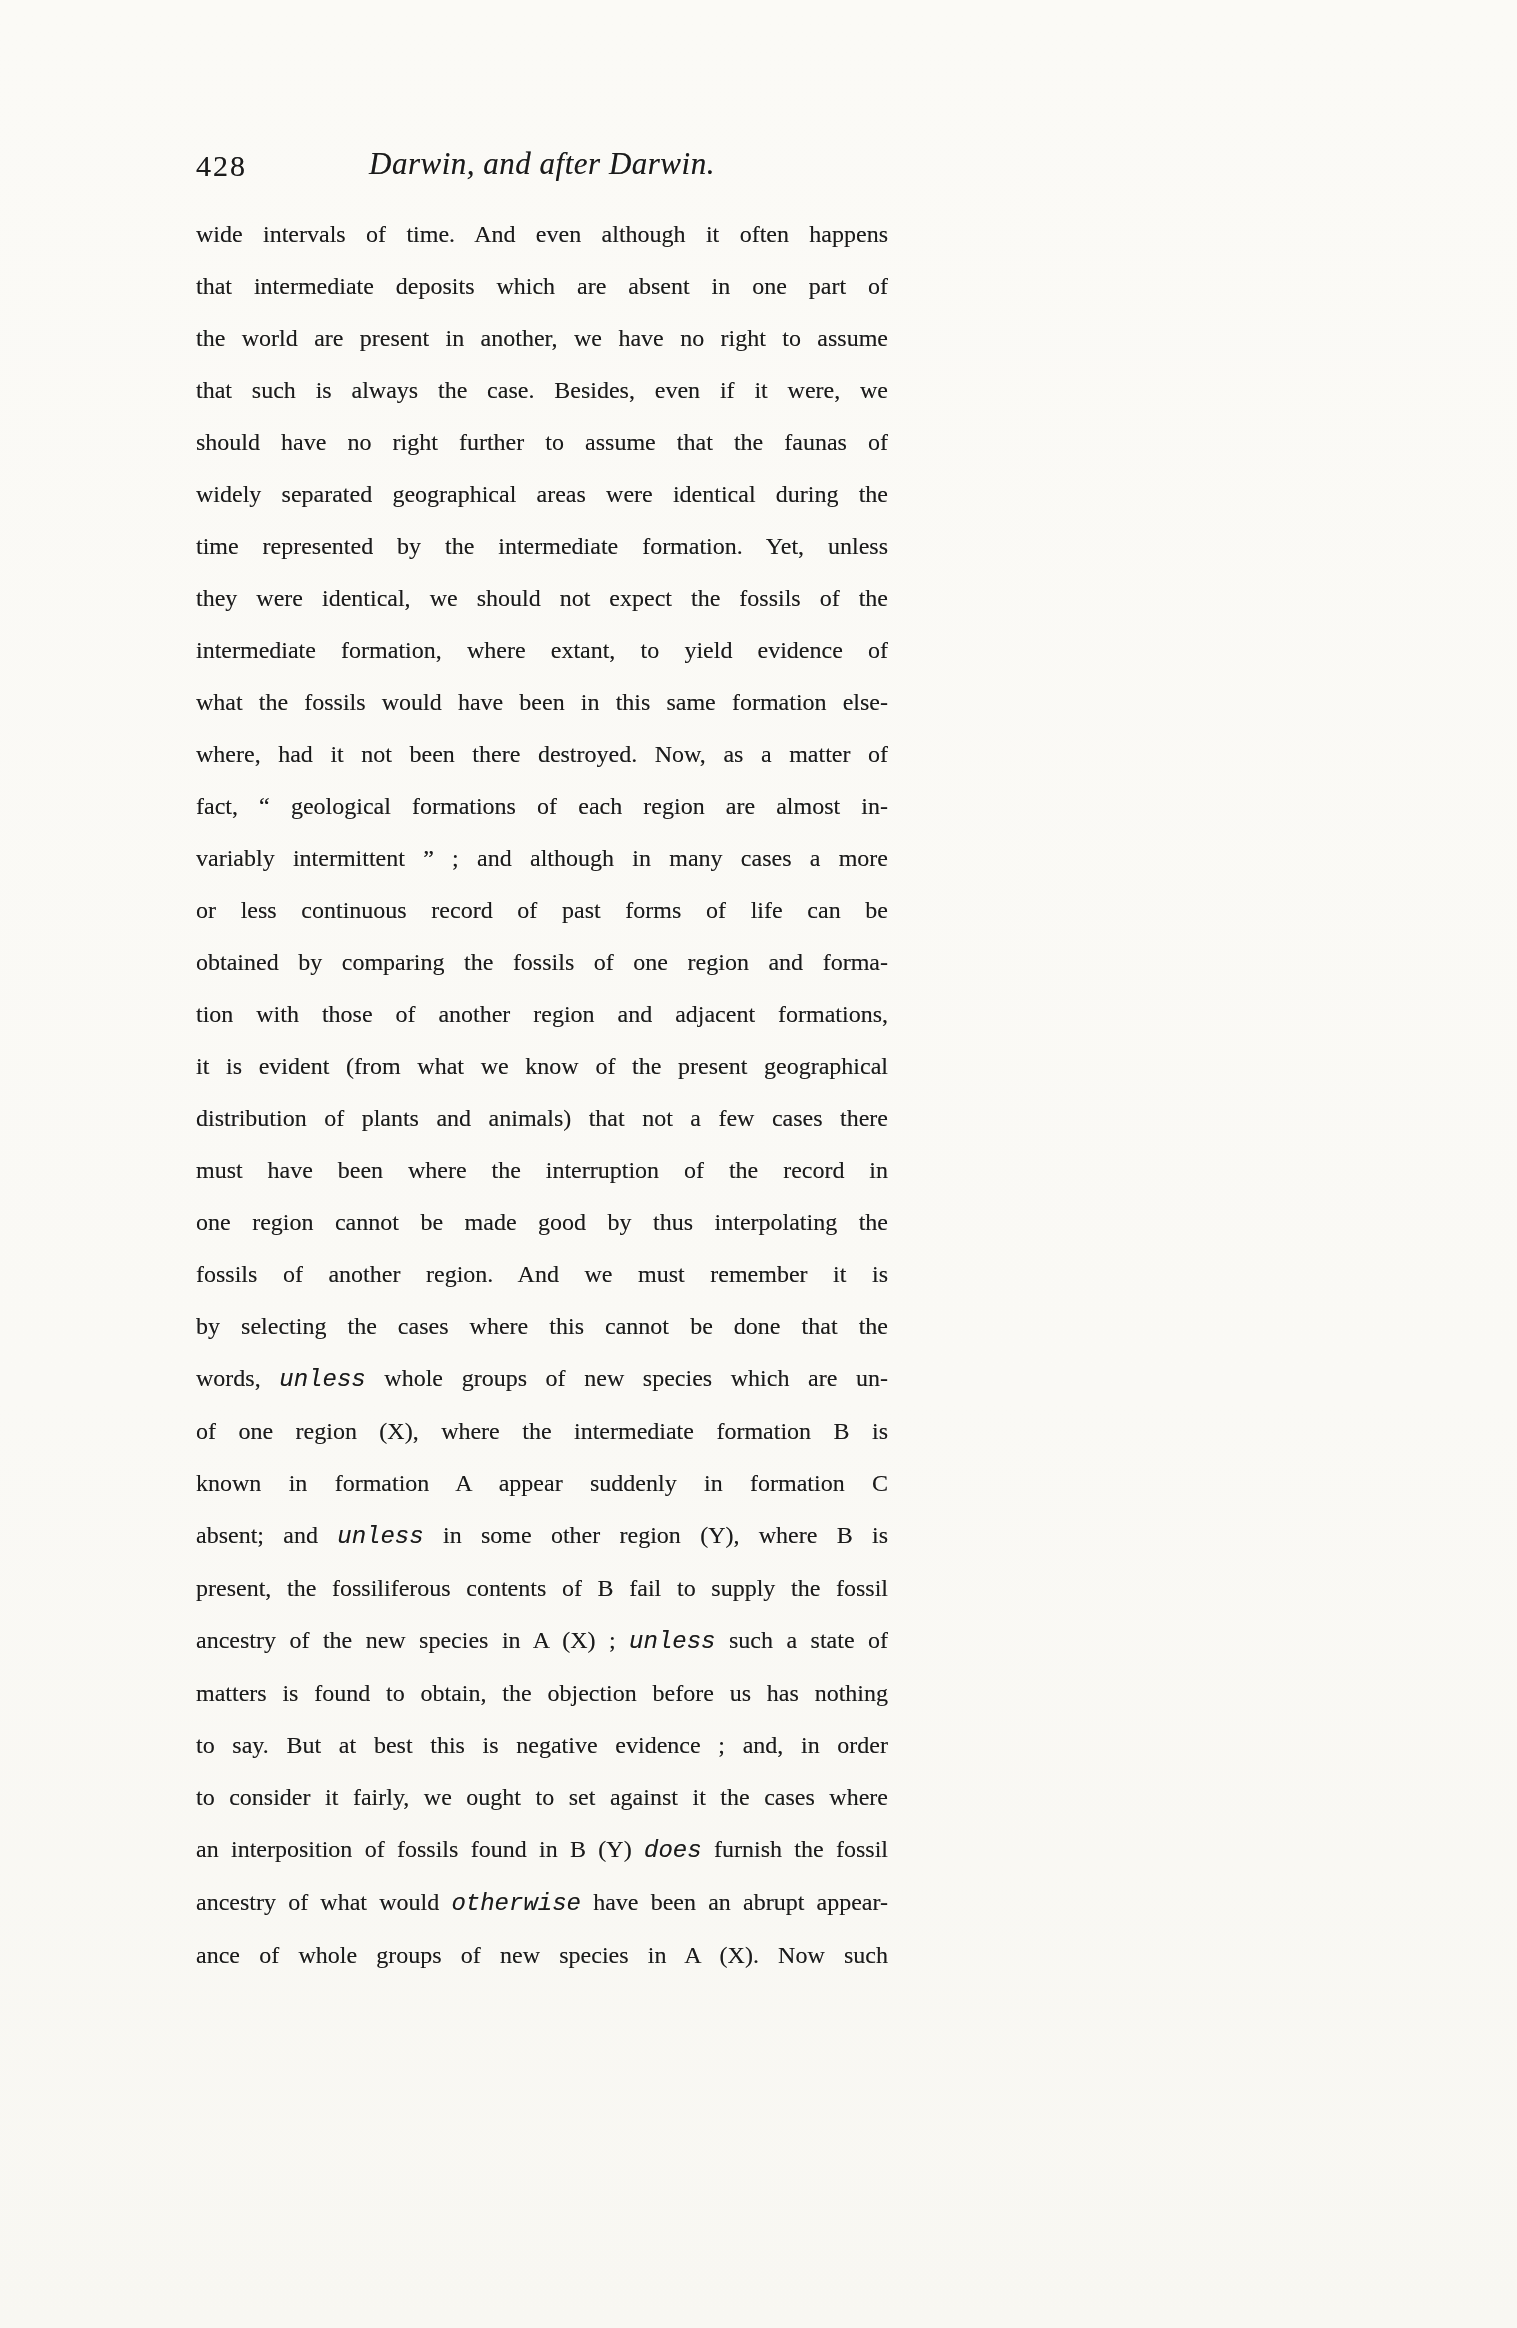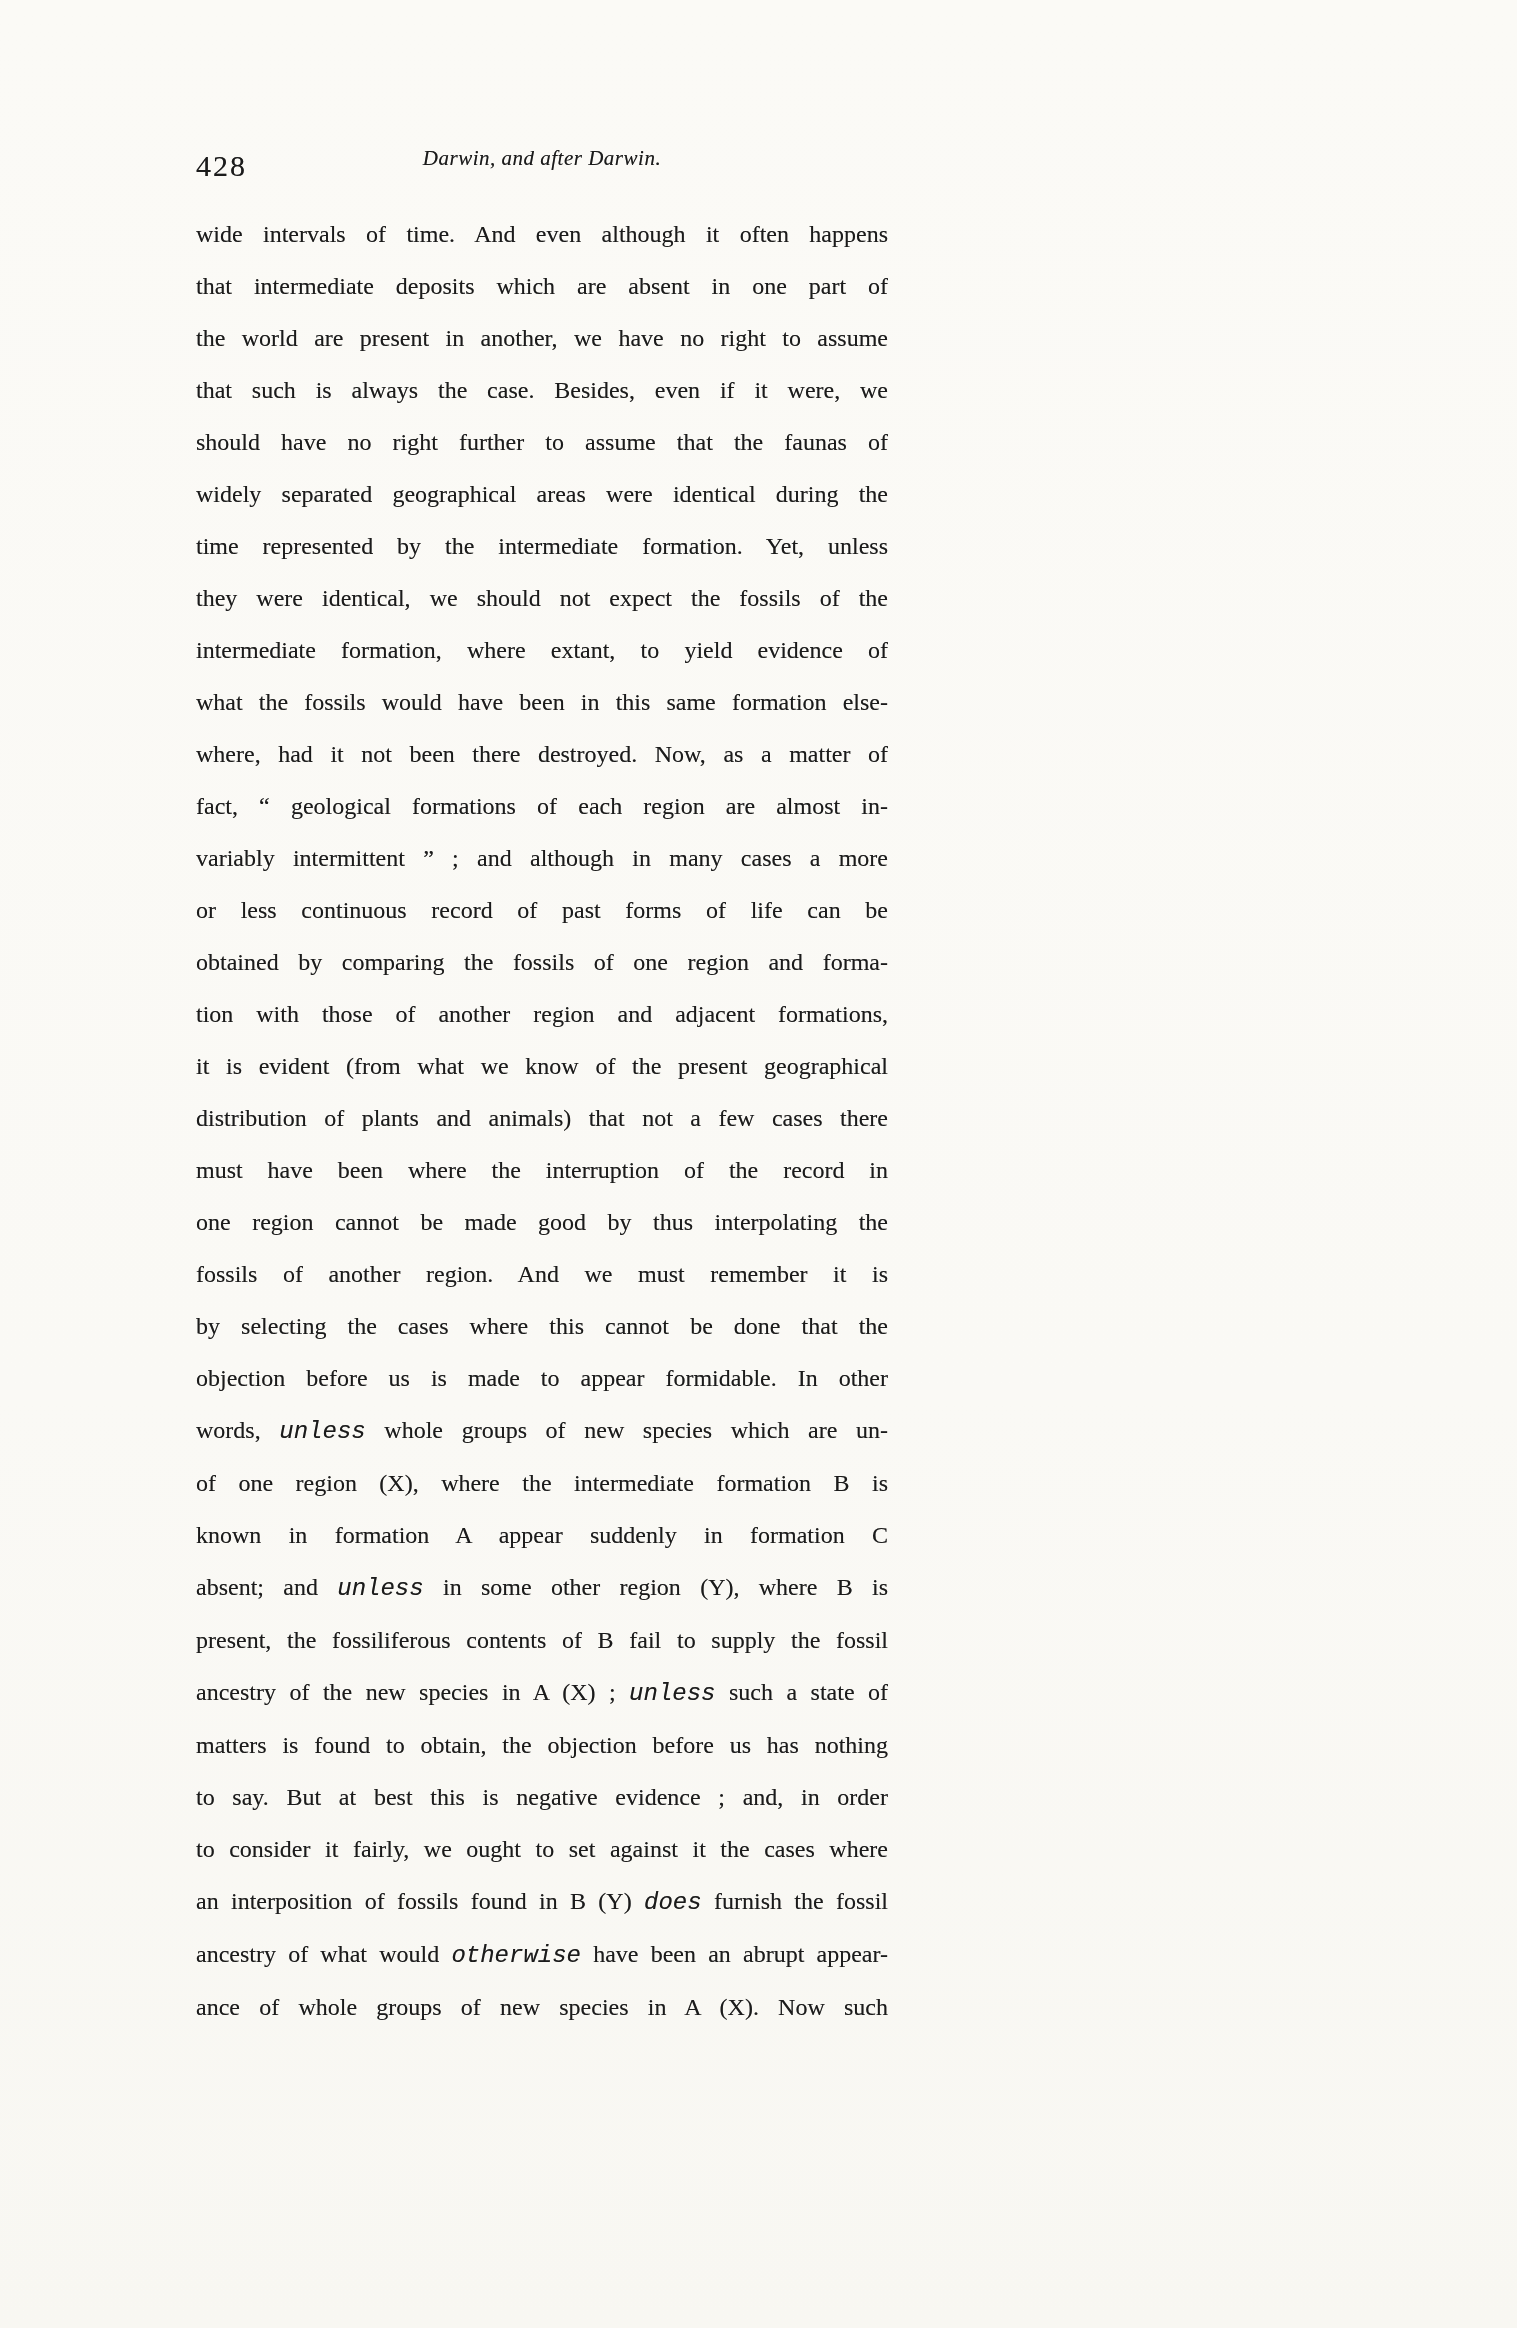--- a/index.html
+++ b/index.html
@@ -32,21 +32,21 @@
     left: 0;
     top: 3px;
     font-size: 30px;
     letter-spacing: 2px;
     text-shadow: 0 0 0.5px rgba(0,0,0,0.45);
   }
   .running-title {
     display: block;
     text-align: center;
     font-style: italic;
-    font-size: 21px;
+    font-size: 31px;
     letter-spacing: 0.5px;
     text-shadow: 0 0 0.5px rgba(0,0,0,0.45);
   }
   .body-text {
     font-size: 24px;
     line-height: 33px;
     text-shadow: 0 0 0.5px rgba(0,0,0,0.4);
   }
   .body-text .line {
     text-align: justify;
@@ -84,21 +84,20 @@
         <div class="line"><span>variably intermittent ” ; and although in many cases a more</span></div>
         <div class="line"><span>or less continuous record of past forms of life can be</span></div>
         <div class="line"><span>obtained by comparing the fossils of one region and forma-</span></div>
         <div class="line"><span>tion with those of another region and adjacent formations,</span></div>
         <div class="line"><span>it is evident (from what we know of the present geographical</span></div>
         <div class="line"><span>distribution of plants and animals) that not a few cases there</span></div>
         <div class="line"><span>must have been where the interruption of the record in</span></div>
         <div class="line"><span>one region cannot be made good by thus interpolating the</span></div>
         <div class="line"><span>fossils of another region.  And we must remember it is</span></div>
         <div class="line"><span>by selecting the cases where this cannot be done that the</span></div>
-        <div class="line"><span>objection before us is made to appear formidable.  In other</span></div>
         <div class="line"><span>words, </span><em>unless</em><span> whole groups of new species which are un-</span></div>
         <div class="line"><span>of one region (X), where the intermediate formation B is</span></div>
         <div class="line"><span>known in formation A appear suddenly in formation C</span></div>
         <div class="line"><span>absent; and </span><em>unless</em><span> in some other region (Y), where B is</span></div>
         <div class="line"><span>present, the fossiliferous contents of B fail to supply the fossil</span></div>
         <div class="line"><span>ancestry of the new species in A (X) ; </span><em>unless</em><span> such a state of</span></div>
         <div class="line"><span>matters is found to obtain, the objection before us has nothing</span></div>
         <div class="line"><span>to say.  But at best this is negative evidence ; and, in order</span></div>
         <div class="line"><span>to consider it fairly, we ought to set against it the cases where</span></div>
         <div class="line"><span>an interposition of fossils found in B (Y) </span><em>does</em><span> furnish the fossil</span></div>

